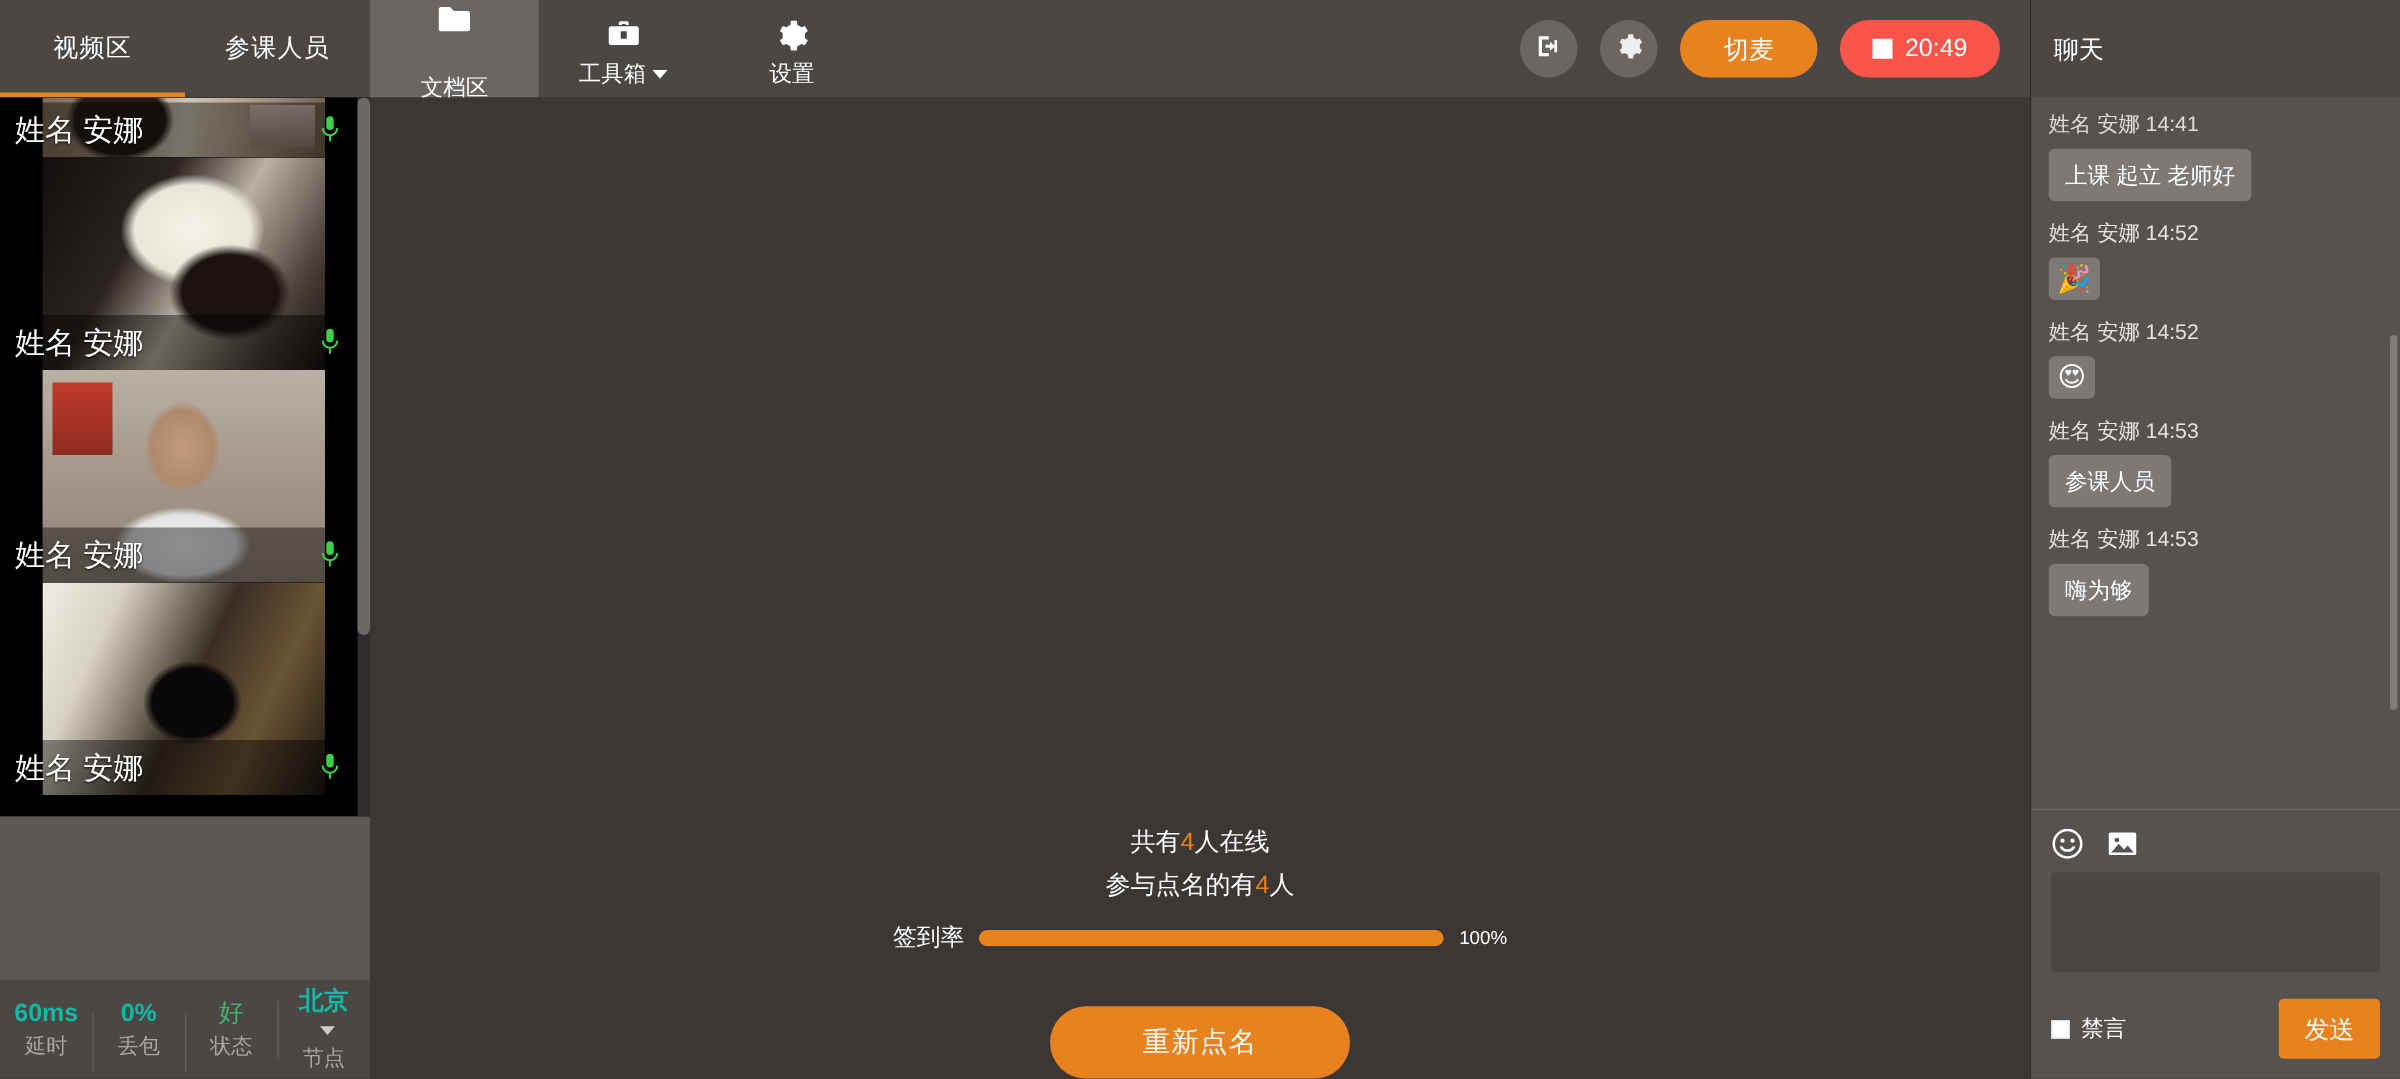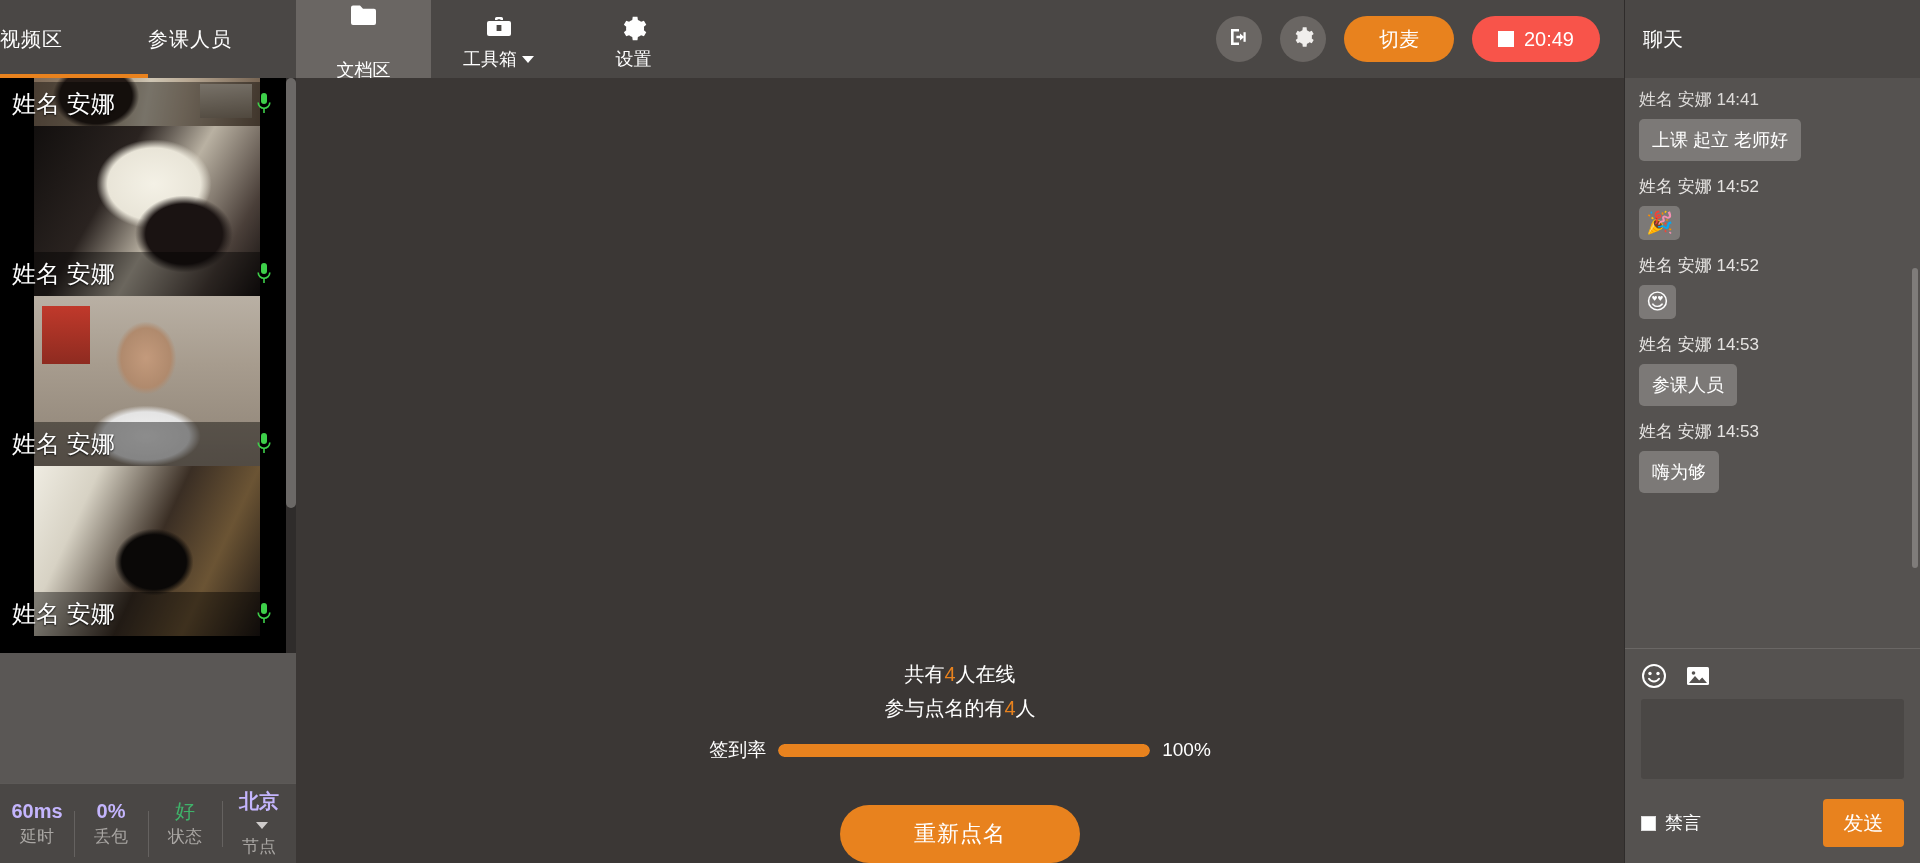--- a/index.html
+++ b/index.html
@@ -28,20 +28,21 @@
   .left-tabs {
     height: 78px;
     background: #4a4745;
     display: flex;
     align-items: center;
     position: relative;
     flex: 0 0 78px;
   }
   .left-tab {
     flex: 1 1 50%;
+    text-align: center;
     color: #ffffff;
     font-size: 20px;
     letter-spacing: 1px;
     line-height: 78px;
     cursor: pointer;
     user-select: none;
   }
   .left-tab.inactive { color: #ffffff; }
   .tab-underline {
     position: absolute;
@@ -161,21 +162,21 @@
     color: #b8b5b2;
     line-height: 1.25;
   }
   .status-cell + .status-cell::before {
     content: "";
     position: absolute;
     left: 0; top: 12px;
     width: 1px; height: 46px;
     background: #656260;
   }
-  .status-val { font-size: 20px; color: #c4b5fd; font-weight: bold; display:block; }
+  .status-val { font-size: 20px; color: #14b8a6; font-weight: bold; display:block; }
   .status-val.good { color: #3fb36a; font-weight: normal; }
   .status-lbl { font-size: 17px; color: #a9a6a3; display:block; margin-top: 2px; }
   .caret-d {
     display: inline-block;
     width: 0; height: 0;
     border-left: 6px solid transparent;
     border-right: 6px solid transparent;
     border-top: 7px solid #cfcccb;
     margin-left: 6px;
     vertical-align: middle;
@@ -287,21 +288,21 @@
     border-radius: 7px;
     background: #4a4745;
     overflow: hidden;
   }
   .bar-fill {
     height: 100%;
     width: 100%;
     background: #e8821e;
     border-radius: 7px;
   }
-  .rate-pct { font-size: 19px; color: #ffffff; white-space: nowrap; }
+  .rate-pct { font-size: 15px; color: #ffffff; white-space: nowrap; }
   .restart-btn {
     margin-top: 42px;
     width: 240px;
     height: 58px;
     border-radius: 29px;
     background: #e8821e;
     color: #ffffff;
     font-size: 22px;
     border: none;
     cursor: pointer;

